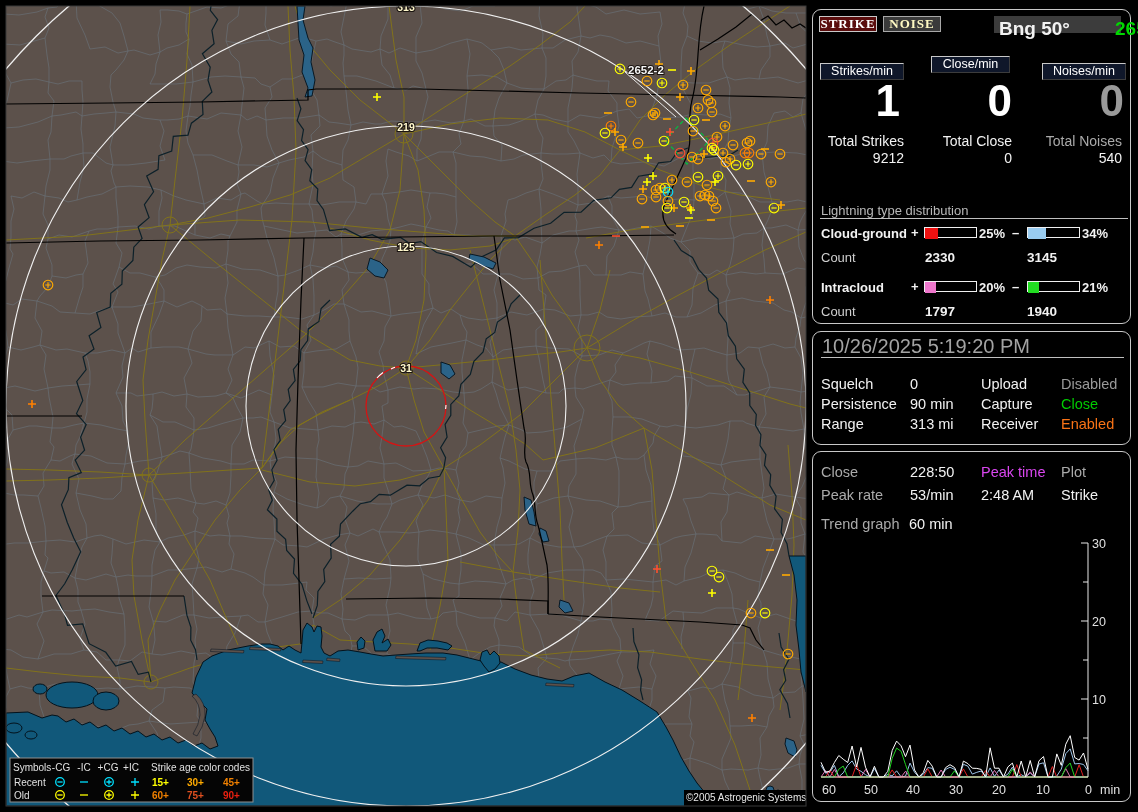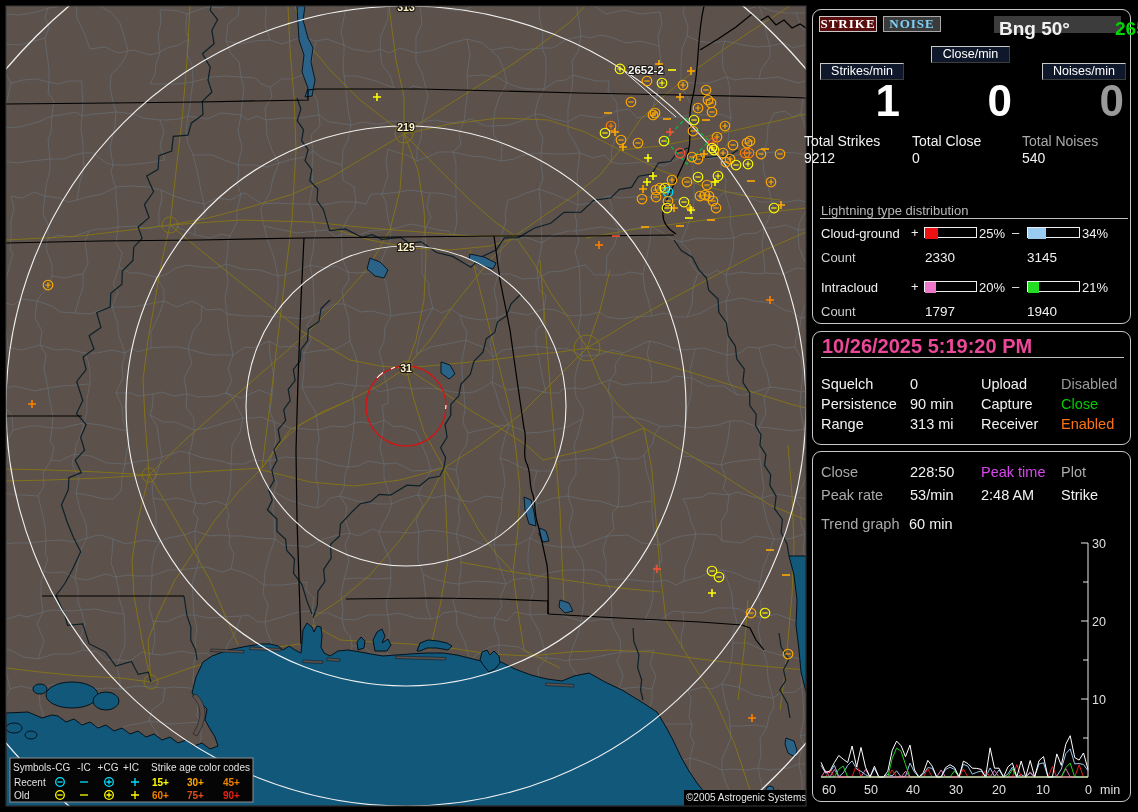--- a/index.html
+++ b/index.html
@@ -1,21 +1,21 @@
 <!DOCTYPE html>
 <html><head><meta charset="utf-8">
 <style>
 html,body{margin:0;padding:0;width:1138px;height:812px;background:#000;overflow:hidden}
 *{box-sizing:border-box}
 body{font-family:"Liberation Sans",sans-serif;position:relative}
 .panel{position:absolute;border:1px solid #c8c8c8;border-radius:9px;background:#000}
 .t{position:absolute;color:#f2f2f2;font-size:13px;white-space:nowrap}
-.b{font-weight:normal}
+.b{font-weight:bold}
 .n{font-size:13.5px}
-.tr{position:absolute;color:#f2f2f2;white-space:nowrap}
+.tr{position:absolute;color:#f2f2f2;text-align:right;white-space:nowrap}
 .i14{font-size:14.5px}
 .btn3d{position:absolute;border:1px solid;display:flex;align-items:center;justify-content:center}
 .serifb{font-family:"Liberation Serif",serif;font-weight:bold;font-size:13px;letter-spacing:1px}
 .statbtn{position:absolute;height:17px;background:#0f172a;border:1px solid;border-color:#c8c8c8 #3c3c3c #3c3c3c #c8c8c8;color:#fff;font-size:12.5px;text-align:center;line-height:15px}
 .bignum{position:absolute;font-size:44px;font-weight:bold;text-align:right;line-height:1}
 </style></head>
 <body>
 
 <svg width="1138" height="812" viewBox="0 0 1138 812" style="position:absolute;left:0;top:0">
 <defs>
@@ -500,28 +500,28 @@
 </svg>
 
 <div class="panel" style="left:812px;top:9px;width:319px;height:315px"></div>
 <div class="panel" style="left:812px;top:331px;width:319px;height:114px"></div>
 <div class="panel" style="left:812px;top:451px;width:319px;height:351px"></div>
 
 <div class="btn3d" style="left:819px;top:16px;width:58px;height:16px;background:#5a0d0d;border-color:#c8c8c8">
     <span class="serifb" style="color:#fff">STRIKE</span>
   </div>
 <div class="btn3d" style="left:883px;top:16px;width:58px;height:16px;background:#3a3a3a;border-color:#a8a8a8">
-    <span class="serifb" style="color:#7dd3fc">NOISE</span>
+    <span class="serifb" style="color:#fef9c3">NOISE</span>
   </div>
 <div style="position:absolute;left:994px;top:16px;width:127px;height:17px;background:#3c3c3c"></div>
 <div class="t" style="left:999px;top:18px;font-weight:bold;font-size:19px">Bng 50°</div>
 <div class="t" style="left:1115px;top:18px;font-weight:bold;font-size:19px;color:#00d800">265mi</div>
 
 <div class="statbtn" style="left:820px;top:63px;width:84px">Strikes/min</div>
-<div class="statbtn" style="left:931px;top:46px;width:79px">Close/min</div>
+<div class="statbtn" style="left:931px;top:56px;width:79px">Close/min</div>
 <div class="statbtn" style="left:1042px;top:63px;width:84px">Noises/min</div>
 
 <div class="bignum" style="left:800px;top:79px;width:100px;color:#fff">1</div>
 <div class="bignum" style="left:912px;top:79px;width:100px;color:#fff">0</div>
 <div class="bignum" style="left:1024px;top:79px;width:100px;color:#9a9a9a">0</div>
 
 <div class="tr" style="left:804px;top:133px;width:100px;font-size:14px">Total Strikes</div>
 <div class="tr" style="left:804px;top:150px;width:100px;font-size:14px">9212</div>
 <div class="tr" style="left:912px;top:133px;width:100px;font-size:14px">Total Close</div>
 <div class="tr" style="left:912px;top:150px;width:100px;font-size:14px">0</div>
@@ -554,21 +554,21 @@
 <div class="t b" style="left:979px;top:280px">20%</div>
 <div class="t b" style="left:1012px;top:279px">–</div>
 <div style="position:absolute;left:1027px;top:281px;width:53px;height:11px;border:1px solid #f0f0f0;background:#000">
     <div style="position:absolute;left:0;top:0;width:11px;height:11px;background:#22dd22"></div>
   </div>
 <div class="t b" style="left:1082px;top:280px">21%</div>
 <div class="t" style="left:821px;top:304px;color:#cfcfcf">Count</div>
 <div class="t b n" style="left:925px;top:304px">1797</div>
 <div class="t b n" style="left:1027px;top:304px">1940</div>
 
-<div class="t" style="left:822px;top:335px;font-size:20px;font-weight:bold;color:#ec4899;letter-spacing:0px" id="dt">10/26/2025 5:19:20 PM</div>
+<div class="t" style="left:822px;top:335px;font-size:20px;font-weight:normal;color:#a3a3a3;letter-spacing:0px" id="dt">10/26/2025 5:19:20 PM</div>
 <div style="position:absolute;left:821px;top:357px;width:303px;height:1px;background:#c0c0c0"></div>
 
 <div class="t i14" style="left:821px;top:376px">Squelch</div>
 <div class="t i14" style="left:910px;top:376px">0</div>
 <div class="t i14" style="left:981px;top:376px">Upload</div>
 <div class="t i14" style="left:1061px;top:376px;color:#9a9a9a">Disabled</div>
 <div class="t i14" style="left:821px;top:396px">Persistence</div>
 <div class="t i14" style="left:910px;top:396px">90 min</div>
 <div class="t i14" style="left:981px;top:396px">Capture</div>
 <div class="t i14" style="left:1061px;top:396px;color:#00cc00">Close</div>

